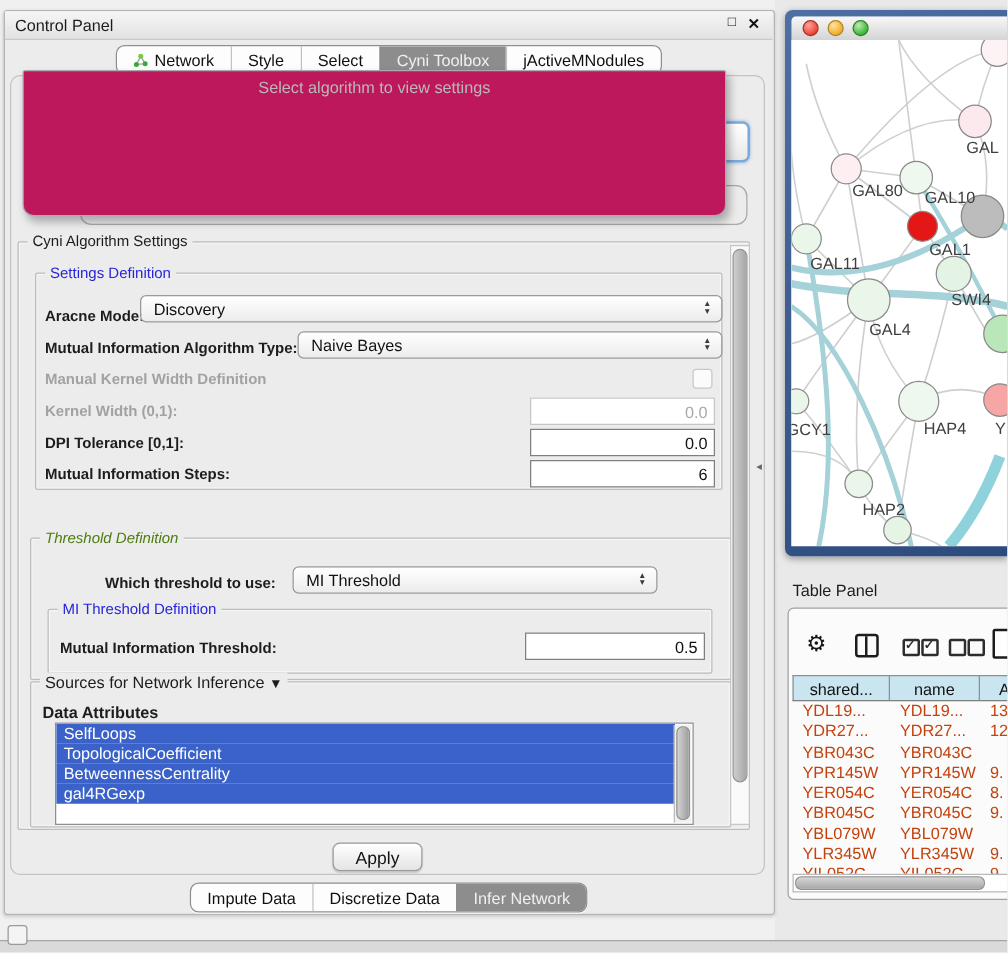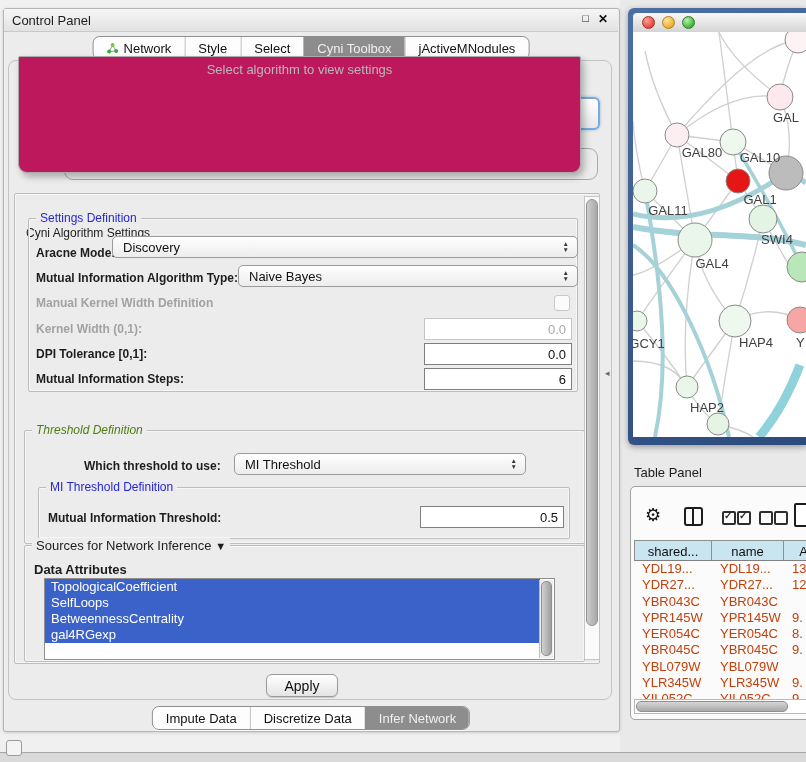--- a/index.html
+++ b/index.html
@@ -143,21 +143,21 @@
   <div class="tab-content-box"></div>
 
   <div class="peek-combo"></div>
   <div class="peek-group"></div>
 
   <div class="popup">
     <div class="popup-prompt">Select algorithm to view settings</div>
   </div>
 
   <div class="group" style="left:14px;top:193px;width:584px;height:469px;"></div>
-  <div class="gtitle t-black" style="left:22px;top:186px;margin-top:40px;">Cyni Algorithm Settings</div>
+  <div class="gtitle t-black" style="left:22px;top:186px;">Cyni Algorithm Settings</div>
 
   <div class="group" style="left:28px;top:218px;width:548px;height:172px;"></div>
   <div class="gtitle t-blue" style="left:36px;top:211px;">Settings Definition</div>
 
   <div class="flabel" style="left:36px;top:246px;">Aracne Mode:</div>
   <div class="combo" style="left:112px;top:236px;width:466px;">
     <span>Discovery</span>
     <span class="arr">
         <i>▲</i>
         <i>▼</i>
@@ -206,22 +206,22 @@
 
   <div class="group" style="left:24px;top:545px;width:559px;height:115px;"></div>
   <div class="gtitle t-black" style="left:32px;top:538px;font-size:13px;">
     <span>Sources for Network Inference</span>
     <span style="font-size:11px;">▼</span>
   </div>
   <div class="flabel" style="left:34px;top:562px;font-size:13px;">Data Attributes</div>
 
   <div class="attr-list" style="left:44px;top:578px;width:509px;height:80px;">
     <div>
+        <div class="attr-item">SelfLoops</div>
         <div class="attr-item">TopologicalCoefficient</div>
-        <div class="attr-item">SelfLoops</div>
         <div class="attr-item">BetweennessCentrality</div>
         <div class="attr-item">gal4RGexp</div>
       </div>
     <div class="list-sb">
         <div class="thumb"></div>
       </div>
   </div>
 
   <div class="vscroll" style="left:584px;top:196px;width:14px;height:462px;">
       <div class="thumb"></div>

